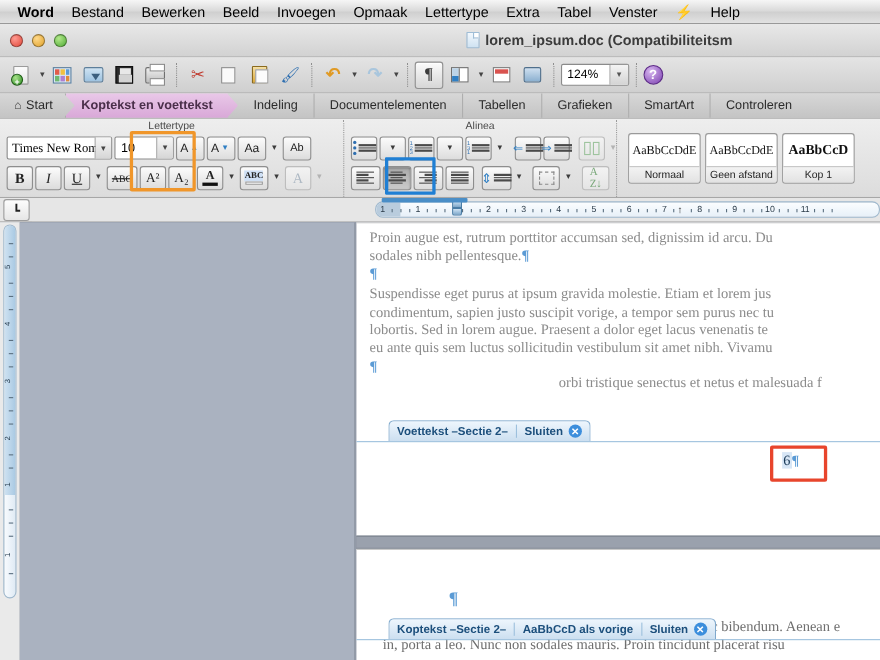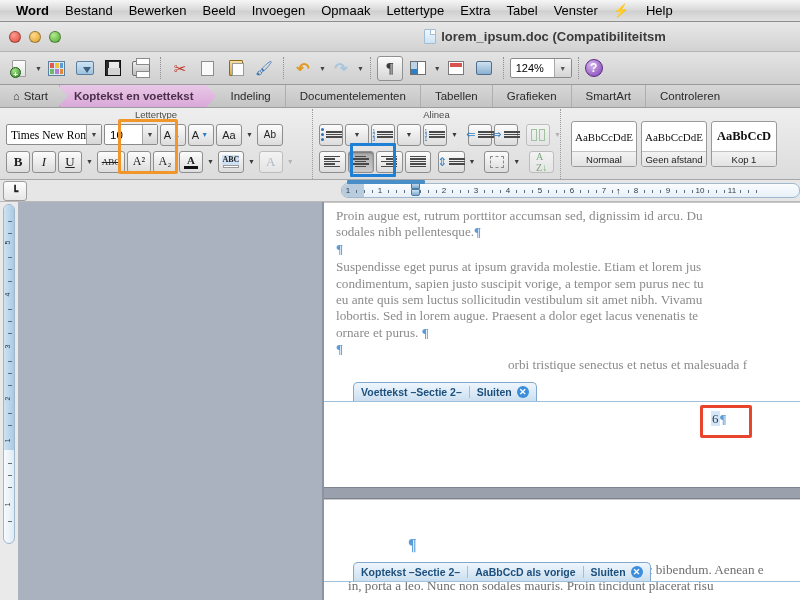--- a/index.html
+++ b/index.html
@@ -751,23 +751,22 @@
     <div class="page page1">
       <div class="doctext" style="padding-top:5px">
         <div class="para">
           <div>Proin augue est, rutrum porttitor accumsan sed, dignissim id arcu. Du</div>
           <div><span>sodales nibh pellentesque.</span><span class="pil">¶</span></div>
         </div>
         <div><span class="pil">¶</span></div>
         <div class="para" style="margin-top:2px">
           <div>Suspendisse eget purus at ipsum gravida molestie. Etiam et lorem jus</div>
           <div>condimentum, sapien justo suscipit vorige, a tempor sem purus nec tu</div>
+          <div>lobortis. Sed in lorem augue. Praesent a dolor eget lacus venenatis te</div>
           <div>eu ante quis sem luctus sollicitudin vestibulum sit amet nibh. Vivamu</div>
-          <div>lobortis. Sed in lorem augue. Praesent a dolor eget lacus venenatis te</div>
-          <div><span>ornare et purus.</span> <span class="pil">¶</span></div>
         </div>
         <div><span class="pil">¶</span></div>
         <div style="padding-left:172px;margin-top:-1px">orbi tristique senectus et netus et malesuada f</div>
       </div>
 
       <div class="hf-tab" style="left:29px;top:179px">
         <span>Voettekst –Sectie 2–</span>
         <span class="hf-sep"></span>
         <span>Sluiten</span>
         <span class="hf-close">✕</span>

